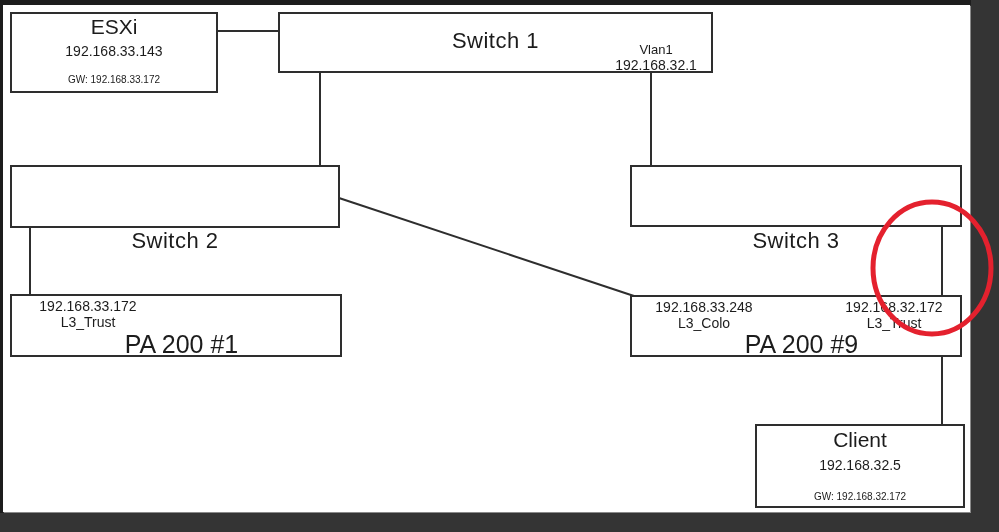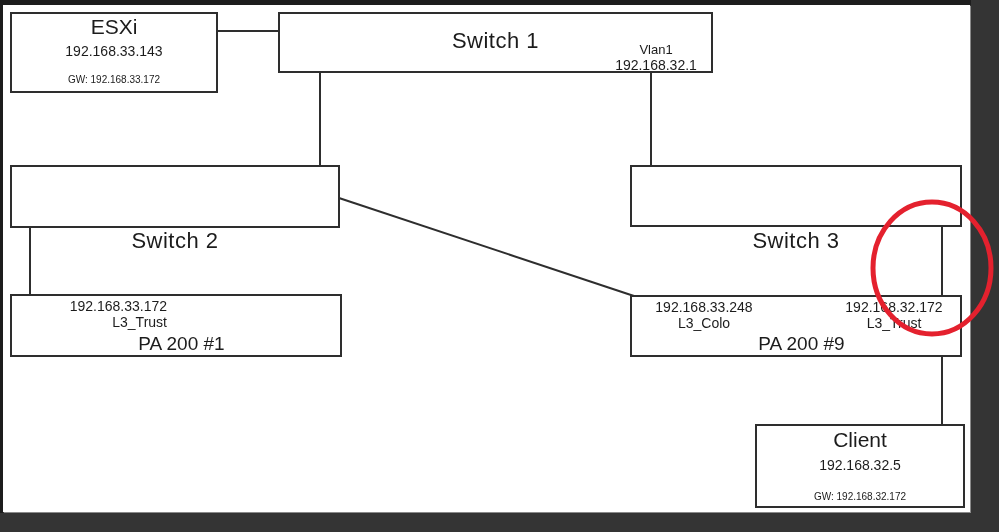--- a/index.html
+++ b/index.html
@@ -30,21 +30,21 @@
     box-sizing:border-box;
     white-space:nowrap;
   }
   .node .line{position:absolute;white-space:nowrap;}
   .center{left:0;right:0;text-align:center;}
   .big{font-size:21px;line-height:24px;}
   .sw-title{font-size:22px;line-height:25px;letter-spacing:.5px;}
   .ip{font-size:14px;line-height:16px;}
   .gw{font-size:10px;line-height:17px;}
   .zone{font-size:14px;line-height:16px;}
-  .pa-title{font-size:19px;line-height:22px;padding-left:11px;}
+  .pa-title{font-size:25px;line-height:22px;padding-left:11px;}
   .vlan{font-size:13px;line-height:15px;}
 
   
   .n-esxi   {left:10px; top:12px;  width:208px; height:81px;}
   .n-switch1{left:278px;top:12px;  width:435px; height:61px;}
   .n-switch2{left:10px; top:165px; width:330px; height:63px;}
   .n-switch3{left:630px;top:165px; width:332px; height:62px;}
   .n-pa1    {left:10px; top:294px; width:332px; height:63px;}
   .n-pa2    {left:630px;top:295px; width:332px; height:62px;}
   .n-client {left:755px;top:424px; width:210px; height:84px;}
@@ -58,21 +58,21 @@
   .n-switch1 .t-title{top:14px;}
   .n-switch1 .if-group{position:absolute;text-align:center;bottom:-2px;}
   .n-switch1 .if-left{left:4px;width:88px;}
   .n-switch1 .if-right{left:330px;width:92px;}
 
   
   .n-switch2 .t-title,.n-switch3 .t-title{top:17px;margin-top:44px;}
 
   
   .pa-group{position:absolute;top:2px;text-align:center;}
-  .n-pa1 .pa-group{left:17px;width:138px;text-align:right;}
+  .n-pa1 .pa-group{left:7px;width:138px;}
   .n-pa2 .pa-left{left:4px;width:136px;}
   .n-pa2 .pa-right{left:194px;width:136px;}
   .pa-name{position:absolute;bottom:0;left:0;right:0;text-align:center;}
 
   
   .n-client .t-title{top:2px;}
   .n-client .t-ip{top:31px;}
   .n-client .t-gw{top:62px;}
 </style>
 </head>

